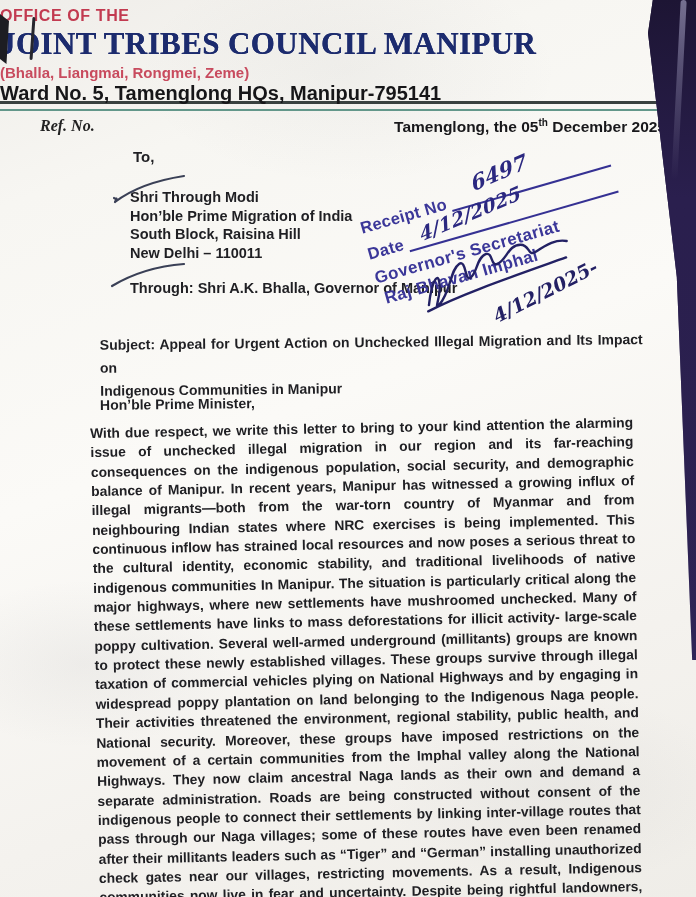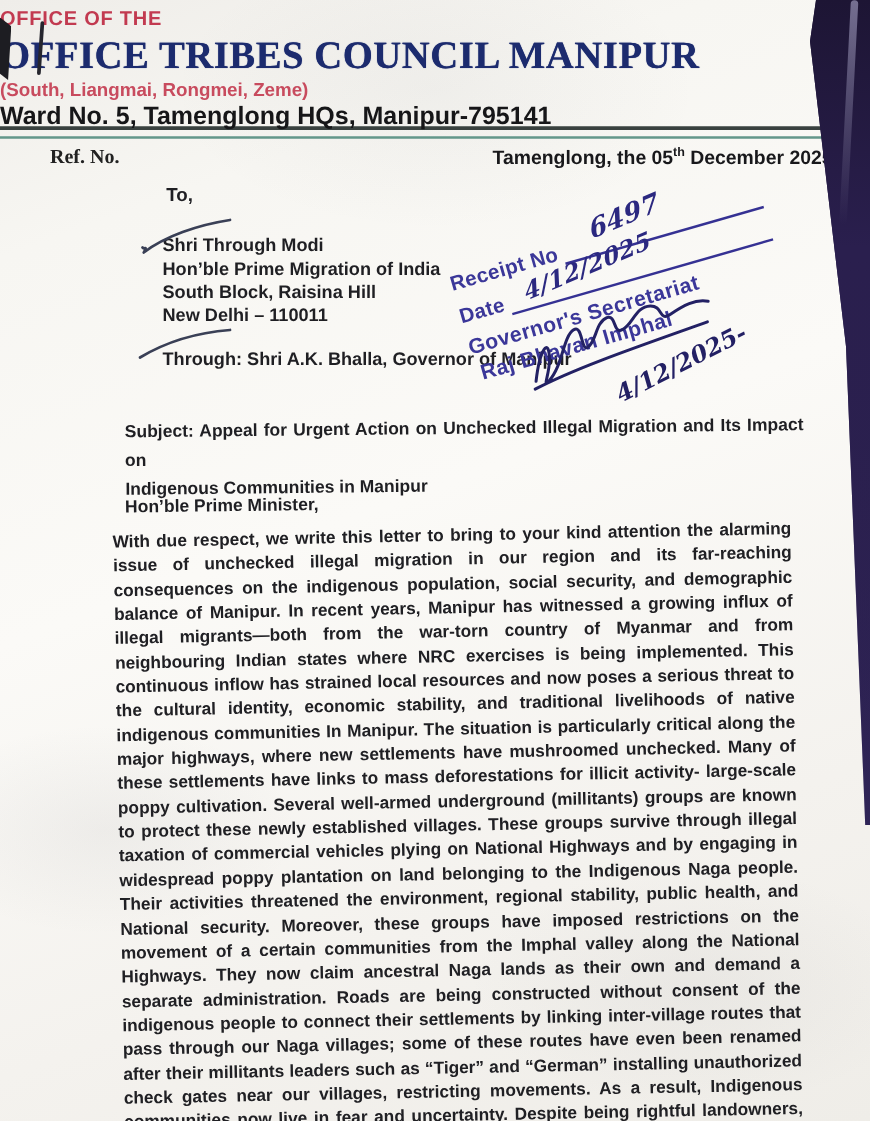--- a/index.html
+++ b/index.html
@@ -31,21 +31,21 @@
   .org-name{margin-top:1px;font-family:"Liberation Serif",serif;font-weight:700;font-size:31px;
     letter-spacing:.4px;color:#1c2b6e;text-shadow:0 0 .6px #1c2b6e;}
   .tribes-line{margin-top:2px;font-size:15px;font-weight:600;color:#c84b5e;}
   .ward-line{margin-top:1px;font-size:20px;font-weight:700;color:#161618;}
   .rule{position:absolute;left:0;width:676px;z-index:2;}
   .rule-1{top:101px;height:3px;background:#39413f;}
   .rule-2{top:109px;height:2px;background:#63978a;}
 
   
   .ref-no{position:absolute;left:40px;top:117px;font-family:"Liberation Serif",serif;
-    font-weight:700;font-size:16px;color:#222;z-index:3;}
+    font-style:italic;font-weight:700;font-size:16px;color:#222;z-index:3;}
   .date-line{position:absolute;right:30px;top:117px;font-size:15.5px;font-weight:600;color:#18181b;z-index:3;}
   .date-line sup{font-size:10px;text-align:right;}
 
   
   .to-word{position:absolute;left:133px;top:148px;font-size:15px;font-weight:600;z-index:3;text-align:center;}
   .addr{position:absolute;left:130px;top:188px;font-size:14.5px;font-weight:600;line-height:18.5px;z-index:3;}
   .through{position:absolute;left:130px;top:280px;font-size:14.5px;font-weight:600;z-index:3;}
   .tick{position:absolute;z-index:4;}
 
   
@@ -76,22 +76,22 @@
 
 <div class="page">
   <div class="texture"></div>
   <div class="edge-right"></div>
   <div class="edge-right-hl"></div>
   <div class="corner-mark"></div>
   <div class="pen-stroke"></div>
 
   <div class="letterhead">
     <div class="office-line">OFFICE OF THE</div>
-    <div class="org-name">OFFICE TRIBES COUNCIL MANIPUR</div>
-    <div class="tribes-line">(South, Liangmai, Rongmei, Zeme)</div>
+    <div class="org-name">JOINT TRIBES COUNCIL MANIPUR</div>
+    <div class="tribes-line">(Bhalla, Liangmai, Rongmei, Zeme)</div>
     <div class="ward-line">Ward No. 5, Tamenglong HQs, Manipur-795141</div>
   </div>
   <div class="rule rule-1"></div>
   <div class="rule rule-2"></div>
 
   <div class="ref-no">Ref. No.</div>
   <div class="date-line"><span>Tamenglong, the 05</span><sup>th</sup><span> December 2025</span></div>
 
   <div class="to-word">To,</div>
   <div class="addr">

